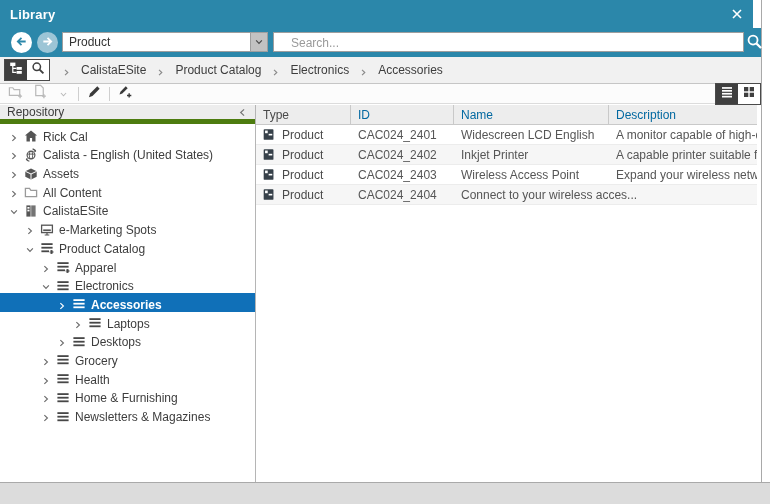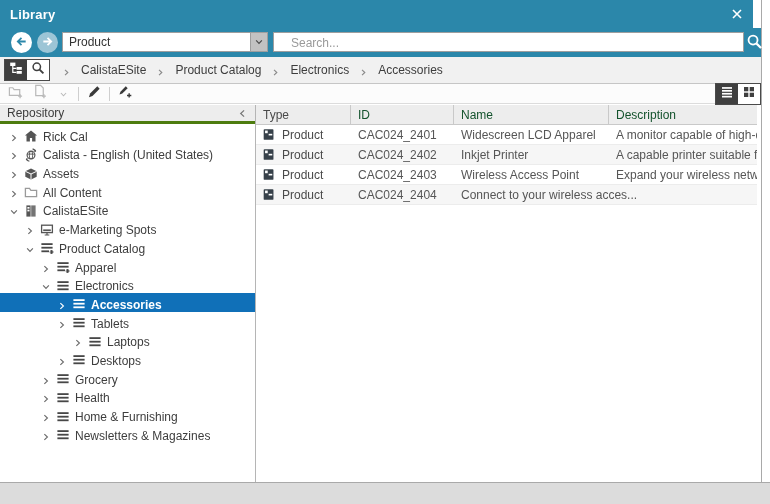--- a/index.html
+++ b/index.html
@@ -47,39 +47,39 @@
   .abtn{width:18px;height:18px;display:flex;align-items:center;justify-content:center;color:#3a3a3a;cursor:pointer;margin-right:6px}
   .abtn svg{width:15px;height:15px}
   .abtn.small svg{width:9px;height:9px}
   .abtn.disabled{color:#b9b9b9;cursor:default}
   .vsep{width:1px;height:14px;background:#cfcfcf;margin:0 6px 0 0}
   .view-seg{right:0;top:-1px}
 
   
   .main{position:absolute;left:0;top:105px;right:0;bottom:0}
   .left{position:absolute;left:0;top:0;bottom:0;width:255px;border-right:1px solid #b5b5b5;background:#fff}
-  .repo-header{position:absolute;left:0;top:0;right:0;height:19px;background:#ededed;border-bottom:3px solid #4d7c0f;display:flex;align-items:center;padding:0 7px;box-sizing:border-box;font-size:12px;color:#3d3d3d}
+  .repo-header{position:absolute;left:0;top:0;right:0;height:19px;background:#ededed;border-bottom:5px solid #4d7c0f;display:flex;align-items:center;padding:0 7px;box-sizing:border-box;font-size:12px;color:#3d3d3d}
   .repo-header .sp{flex:1}
   .collapse{width:11px;height:11px;color:#777;cursor:pointer}
   .tree{position:absolute;left:0;top:20px;right:0;bottom:0;overflow:hidden}
   .tree-row{height:18.7px;display:flex;align-items:flex-end;font-size:12px;color:#3d3d3d;cursor:pointer;white-space:nowrap}
   .twisty{width:12px;height:12px;color:#6b6b6b;flex:none;display:flex;align-items:center;justify-content:center;margin-right:3px}
   .twisty svg{width:10px;height:10px}
   .ticon{width:15px;height:15px;flex:none;display:flex;align-items:center;justify-content:center;margin-right:5px;color:#555}
   .ticon svg{width:14px;height:14px}
   .ticon.folder{color:#9a9a9a}
   .ticon.category,.ticon.catalog{color:#474747}
   .tlabel{overflow:hidden;text-overflow:ellipsis}
   .tree-row.selected{background:#1070b8;color:#fff;font-weight:bold}
   .tree-row.selected .twisty,.tree-row.selected .ticon{color:#fff}
 
   
   .right{position:absolute;left:256px;top:0;right:0;bottom:0;background:#fff}
   .thead{position:absolute;left:0;top:0;right:4px;height:19px;background:#ededed;border-bottom:1px solid #c9c9c9;display:flex}
-  .th{font-size:12px;color:#14532d;display:flex;align-items:center;padding:0 7px;box-sizing:border-box;border-right:1px solid #c9c9c9;cursor:pointer}
+  .th{font-size:12px;color:#0369a1;display:flex;align-items:center;padding:0 7px;box-sizing:border-box;border-right:1px solid #c9c9c9;cursor:pointer}
   .th:last-child{border-right:none}
   .tbody{position:absolute;left:0;top:20px;right:4px;bottom:0}
   .trow{height:19px;display:flex;align-items:center;font-size:12px;color:#565656;border-bottom:1px solid #ececec;cursor:pointer;background:#fff}
   .trow.alt{background:#f6f6f6}
   .cell{padding:0 7px;box-sizing:border-box;white-space:nowrap;overflow:hidden;display:flex;align-items:center}
   .c-type{width:95px;flex:none;color:#4a4a4a}
   .c-id{width:103px;flex:none}
   .c-name{width:155px;flex:none}
   .c-desc{flex:1;min-width:0}
   .picon{width:13px;height:14px;flex:none;margin-right:6px;color:#37414a;display:flex;align-items:center}
@@ -369,35 +369,20 @@
               </svg>
             </span>
             <span class="ticon category">
               <svg viewBox="0 0 14 14" width="100%" height="100%" xmlns="http://www.w3.org/2000/svg">
                 <rect x="1.4" y="2.2" width="11.2" height="1.8" fill="currentColor"></rect>
                 <rect x="1.4" y="5.8" width="11.2" height="1.8" fill="currentColor"></rect>
                 <rect x="1.4" y="9.4" width="11.2" height="1.8" fill="currentColor"></rect>
               </svg>
             </span>
             <span class="tlabel">Accessories</span>
-          </div>
-          <div class="tree-row" style="padding-left: 56px;">
-            <span class="twisty">
-              <svg viewBox="0 0 14 14" width="100%" height="100%" xmlns="http://www.w3.org/2000/svg">
-                <polyline points="4.7,3 9,7 4.7,11" fill="none" stroke="currentColor" stroke-width="1.6"></polyline>
-              </svg>
-            </span>
-            <span class="ticon category">
-              <svg viewBox="0 0 14 14" width="100%" height="100%" xmlns="http://www.w3.org/2000/svg">
-                <rect x="1.4" y="2.2" width="11.2" height="1.8" fill="currentColor"></rect>
-                <rect x="1.4" y="5.8" width="11.2" height="1.8" fill="currentColor"></rect>
-                <rect x="1.4" y="9.4" width="11.2" height="1.8" fill="currentColor"></rect>
-              </svg>
-            </span>
-            <span class="tlabel">Tablets</span>
           </div>
           <div class="tree-row" style="padding-left: 72px;">
             <span class="twisty">
               <svg viewBox="0 0 14 14" width="100%" height="100%" xmlns="http://www.w3.org/2000/svg">
                 <polyline points="4.7,3 9,7 4.7,11" fill="none" stroke="currentColor" stroke-width="1.6"></polyline>
               </svg>
             </span>
             <span class="ticon category">
               <svg viewBox="0 0 14 14" width="100%" height="100%" xmlns="http://www.w3.org/2000/svg">
                 <rect x="1.4" y="2.2" width="11.2" height="1.8" fill="currentColor"></rect>
@@ -497,21 +482,21 @@
               <span class="picon">
                 <svg viewBox="0 0 14 14" width="100%" height="100%" xmlns="http://www.w3.org/2000/svg">
                   <rect x="0.8" y="0.8" width="11.4" height="12.4" rx="1" fill="currentColor"></rect>
                   <rect x="2.4" y="2.4" width="3.1" height="3.1" fill="#fff"></rect>
                   <rect x="6.6" y="6.2" width="4.2" height="1.9" fill="#fff"></rect>
                 </svg>
               </span>
               <span>Product</span>
             </div>
             <div class="cell c-id">CAC024_2401</div>
-            <div class="cell c-name">Widescreen LCD Apparel</div>
+            <div class="cell c-name">Widescreen LCD English</div>
             <div class="cell c-desc">A monitor capable of high-defi...</div>
           </div>
           <div class="trow alt">
             <div class="cell c-type">
               <span class="picon">
                 <svg viewBox="0 0 14 14" width="100%" height="100%" xmlns="http://www.w3.org/2000/svg">
                   <rect x="0.8" y="0.8" width="11.4" height="12.4" rx="1" fill="currentColor"></rect>
                   <rect x="2.4" y="2.4" width="3.1" height="3.1" fill="#fff"></rect>
                   <rect x="6.6" y="6.2" width="4.2" height="1.9" fill="#fff"></rect>
                 </svg>

